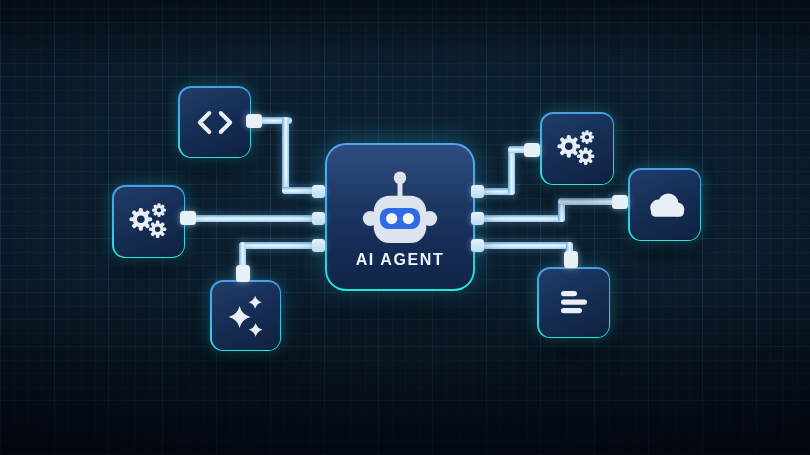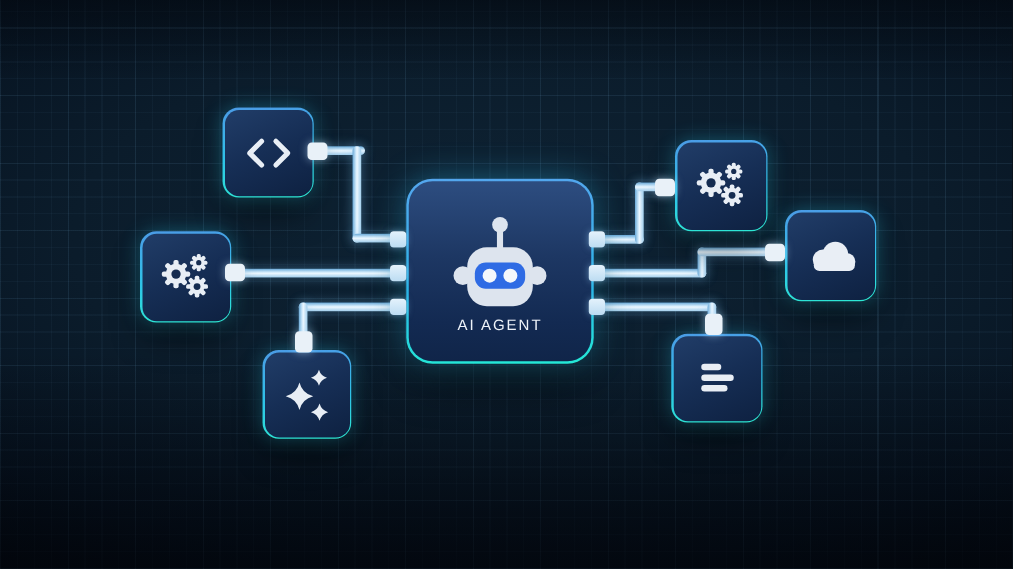--- a/index.html
+++ b/index.html
@@ -31,21 +31,21 @@
         background:linear-gradient(175deg,#4b9be6 0%,#2ec4e8 55%,#2de9d2 100%);
         box-shadow:0 0 16px rgba(45,200,235,.33), 0 16px 26px -6px rgba(0,0,0,.62);}
   .node-inner{width:100%;height:100%;border-radius:11.5px;
         background:linear-gradient(155deg,#213d68 0%,#162e55 48%,#0e2141 100%);
         display:flex;align-items:center;justify-content:center;}
   #center-node{border-radius:21px;padding:2px;
         background:linear-gradient(178deg,#54a6ee 0%,#2bb6e8 60%,#24e9d6 100%);
         box-shadow:0 0 26px rgba(50,190,240,.38), 0 20px 34px -8px rgba(0,0,0,.7);}
   #center-node .node-inner{border-radius:19px;flex-direction:column;
         background:linear-gradient(180deg,#2d4d80 0%,#1d3763 42%,#132a52 78%,#102549 100%);}
-  .agent-label{margin-top:1px;font-size:12px;font-weight:400;letter-spacing:1.6px;
+  .agent-label{margin-top:1px;font-size:16px;font-weight:700;letter-spacing:1.6px;
         color:#eef3f9;text-align:center;}
   .icon{display:block;}
 </style>
 </head>
 <body>
 
 <div id="stage">
 
   <div class="seg h" style="left:258px;top:117px;width:34px;"></div>
   <div class="seg v" style="left:282px;top:117px;height:77px;"></div>

